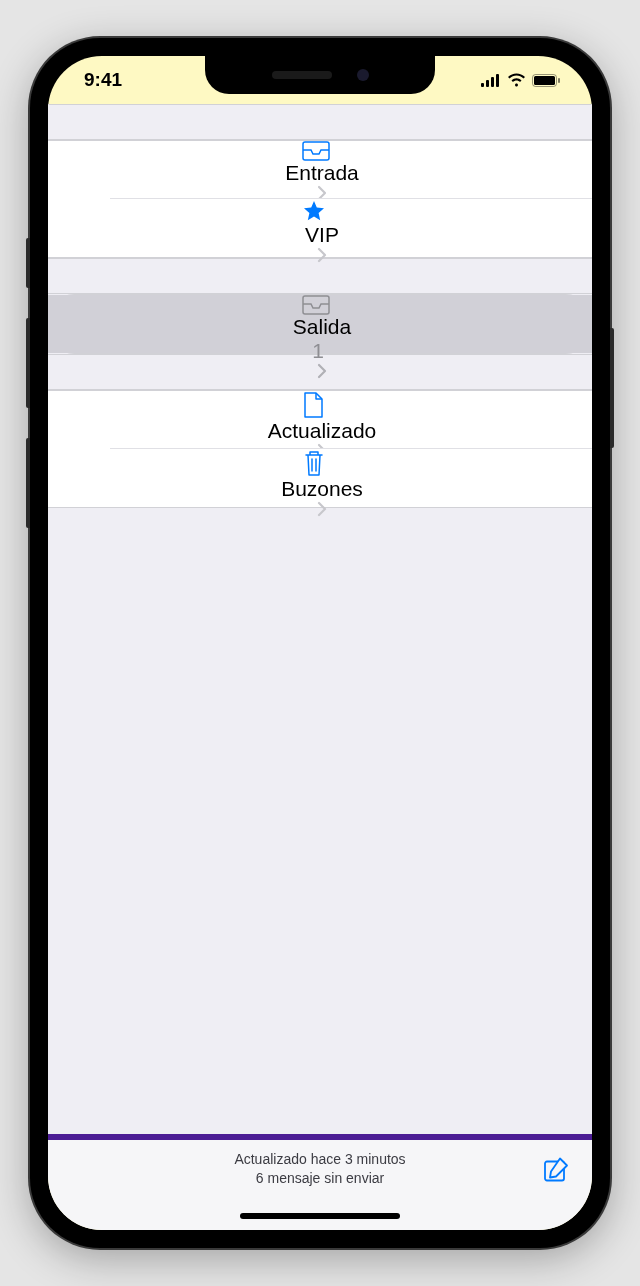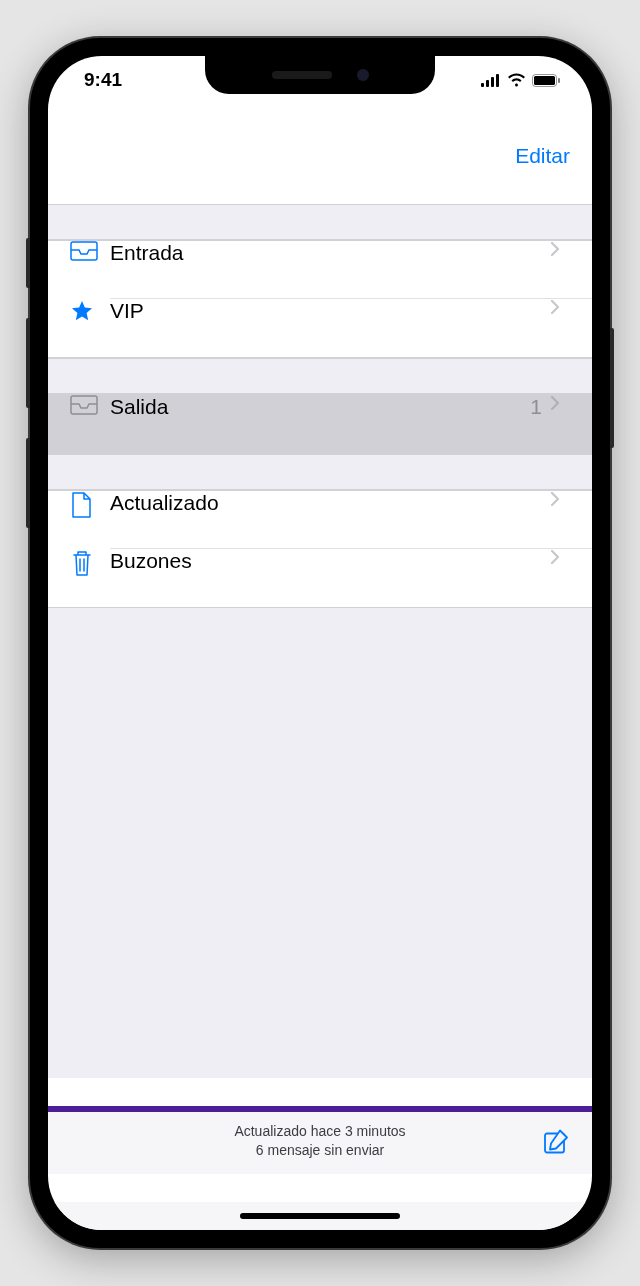--- a/index.html
+++ b/index.html
@@ -55,27 +55,26 @@
       right: -4px;
       top: 290px;
       width: 4px;
       height: 120px;
       background: #2a2a2a;
       border-radius: 0 2px 2px 0;
     }
     .screen {
       width: 100%;
       height: 100%;
-      background: #ffffff;
+      background: #fef9c3;
       border-radius: 54px;
       overflow: hidden;
       position: relative;
       display: flex;
       flex-direction: column;
-      gap: 28px;
     }
     .notch {
       position: absolute;
       top: 0;
       left: 50%;
       transform: translateX(-50%);
       width: 230px;
       height: 38px;
       background: #000;
       border-radius: 0 0 24px 24px;
@@ -137,26 +136,27 @@
       height: 36px;
       background: #efeef4;
       border-top: 1px solid #d1d1d6;
       border-bottom: 1px solid #d1d1d6;
     }
     .section-spacer.first {
       border-top: 1px solid #d1d1d6;
     }
     .row {
       display: flex;
-      align-items: flex-start;
+      align-items: center;
       height: 58px;
       background: #fff;
-      padding: 0 32px 0 22px;
+      padding: 0 18px 0 22px;
       position: relative;
       cursor: pointer;
+      flex-direction: column;
     }
     .row.selected {
       background: #d1d0d7;
     }
     .row .icon {
       width: 40px;
       display: flex;
       align-items: center;
       justify-content: flex-start;
       color: #007aff;
@@ -181,21 +181,21 @@
       left: 62px;
       right: 0;
       height: 1px;
       background: #e0e0e5;
     }
     .row:last-child .row-divider { display: none; }
     .list-group {
       border-top: 1px solid #d1d1d6;
       border-bottom: 1px solid #d1d1d6;
     }
-    .list-group.single { border-top: 1px solid #d1d1d6; border-bottom: 1px solid #d1d1d6;}
+    .list-group.single { border-top: 1px solid #d1d1d6; border-bottom: 1px solid #d1d1d6; border-radius: 26px;}
     .fill-space {
       flex: 1;
       min-height: 130px;
       background: #efeef4;
     }
     .toolbar {
       height: 68px;
       border-top: 6px solid #4c1d95;
       background: #f6f6f8;
       display: flex;
@@ -265,23 +265,20 @@
         <span class="battery-icon">
           <svg width="28" height="13" viewBox="0 0 28 13">
               <rect x="0.5" y="0.5" width="24" height="12" rx="3" stroke="#000" stroke-opacity="0.4" fill="none"></rect>
               <rect x="2" y="2" width="21" height="9" rx="1.5" fill="#000"></rect>
               <rect x="26" y="4" width="2" height="5" rx="1" fill="#000" fill-opacity="0.5"></rect>
             </svg>
         </span>
       </div>
     </div>
 
-    <div class="nav-bar">
-      <button class="edit-btn">Editar</button>
-    </div>
 
 
     <div class="list-container">
 
       <div class="section-spacer first"></div>
 
       <div class="list-group">
         <div class="row">
           <span class="icon">
             <svg width="28" height="20" viewBox="0 0 28 20" fill="none">

